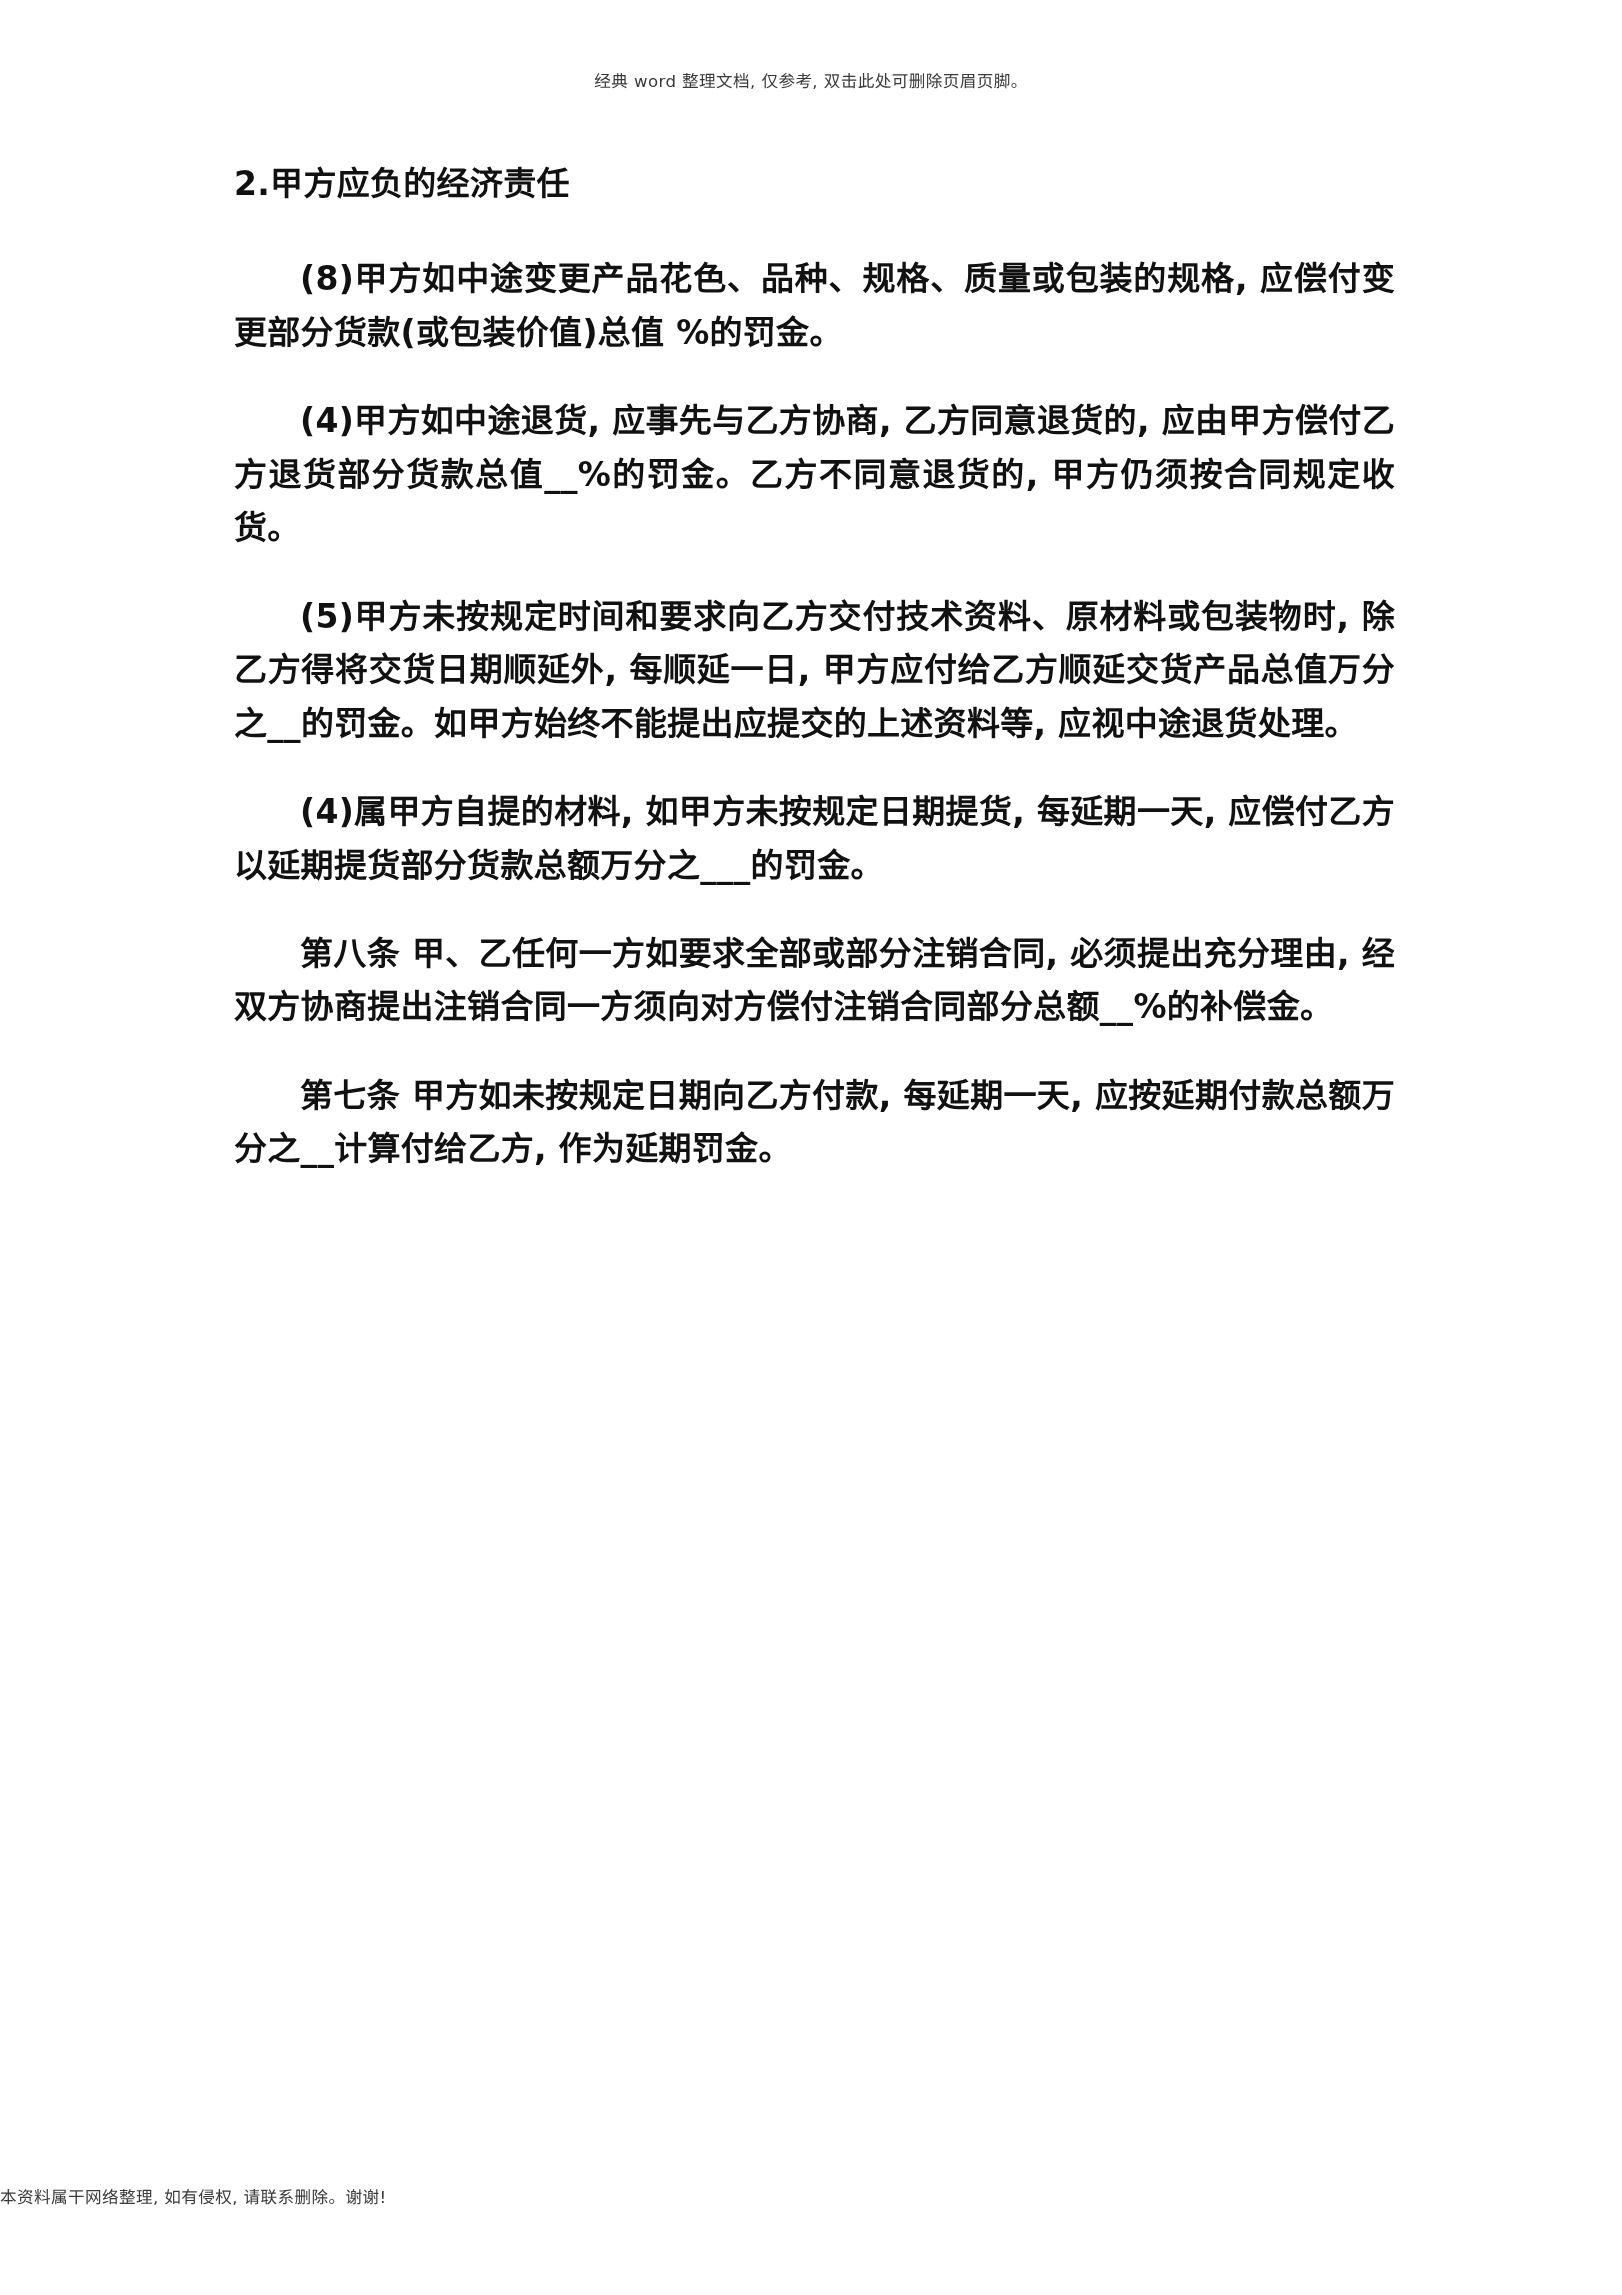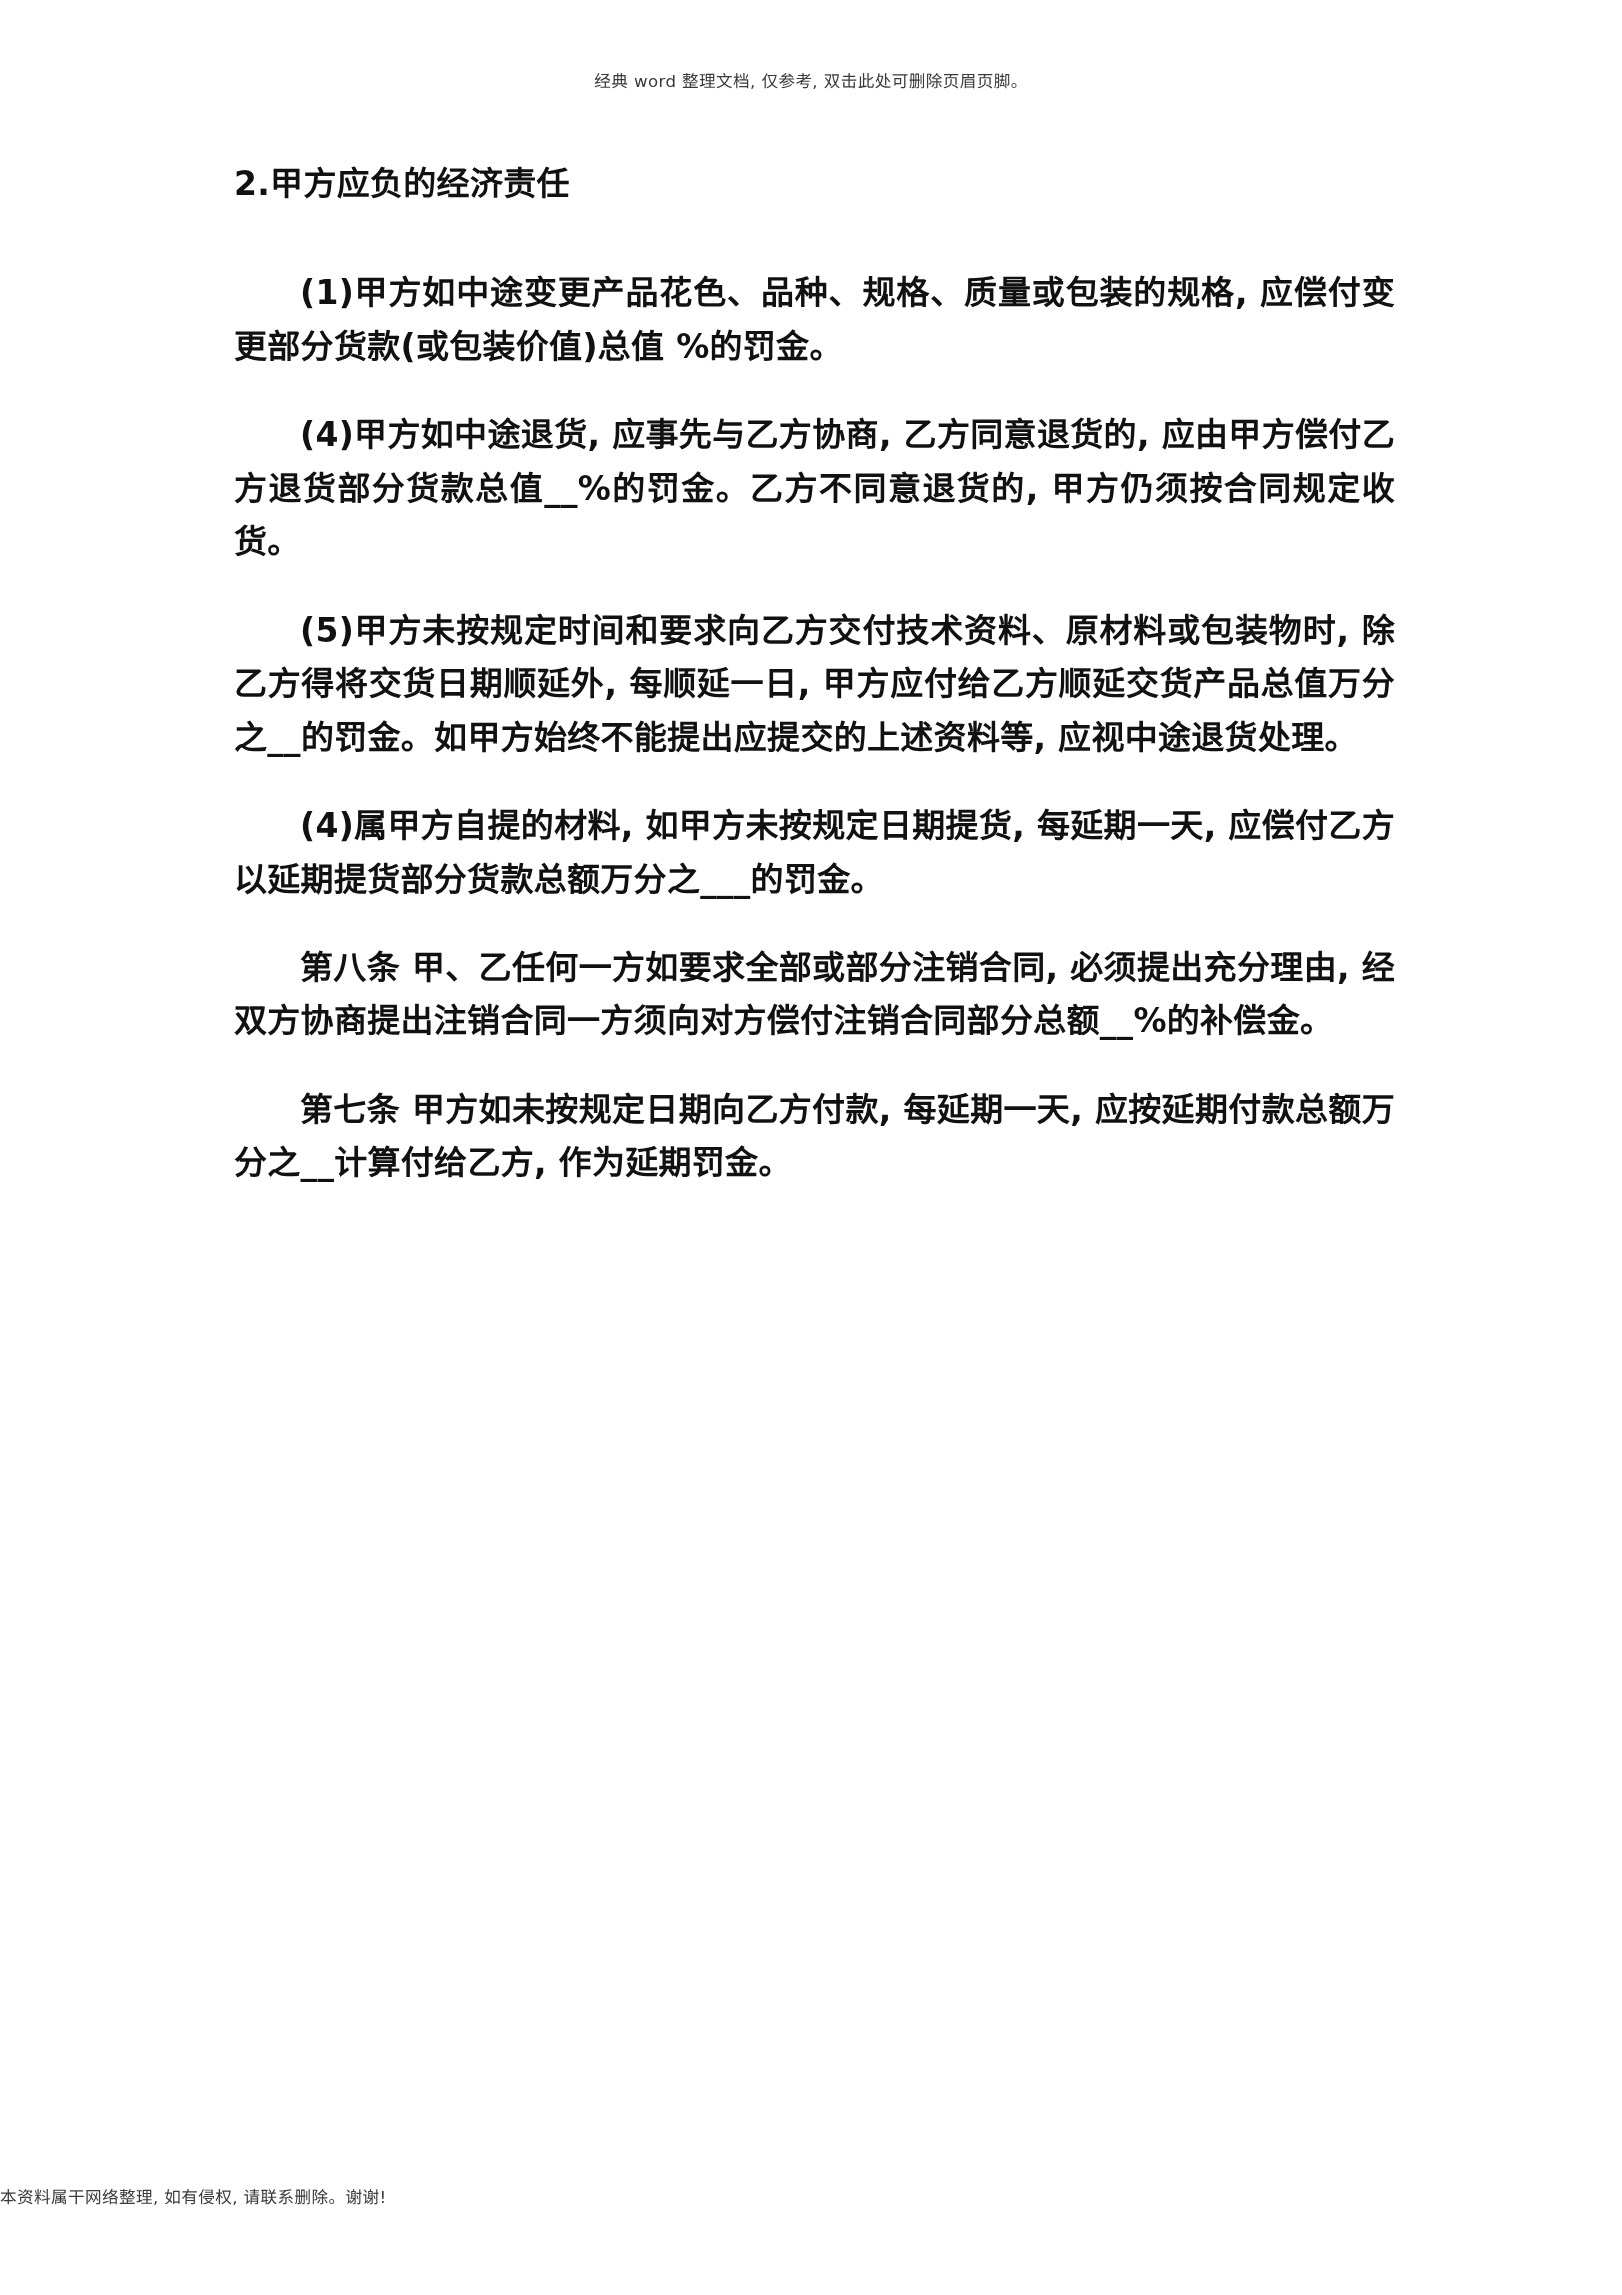--- a/index.html
+++ b/index.html
@@ -47,35 +47,35 @@
     font-size: 33px;
     line-height: 1.62;
     color: #111111;
     text-align: justify;
     text-indent: 66px;
     font-weight: 700;
     letter-spacing: 0.3px;
   }
   p.para.heading {
     text-indent: 0;
-    margin-bottom: 56px;
+    margin-bottom: 42px;
   }
 </style>
 </head>
 <body>
 
 <div class="page">
 
   <div class="header-note">经典 word 整理文档, 仅参考, 双击此处可删除页眉页脚。</div>
 
   <div class="body-area">
 
     <p class="para heading">2.甲方应负的经济责任</p>
 
-    <p class="para">(1)甲方如中途变更产品花色、品种、规格、质量或包装的规格, 应偿付变更部分货款(或包装价值)总值 %的罚金。</p>
+    <p class="para">(8)甲方如中途变更产品花色、品种、规格、质量或包装的规格, 应偿付变更部分货款(或包装价值)总值 %的罚金。</p>
 
     <p class="para">(4)甲方如中途退货, 应事先与乙方协商, 乙方同意退货的, 应由甲方偿付乙方退货部分货款总值__%的罚金。乙方不同意退货的, 甲方仍须按合同规定收货。</p>
 
     <p class="para">(5)甲方未按规定时间和要求向乙方交付技术资料、原材料或包装物时, 除乙方得将交货日期顺延外, 每顺延一日, 甲方应付给乙方顺延交货产品总值万分之__的罚金。如甲方始终不能提出应提交的上述资料等, 应视中途退货处理。</p>
 
     <p class="para">(4)属甲方自提的材料, 如甲方未按规定日期提货, 每延期一天, 应偿付乙方以延期提货部分货款总额万分之___的罚金。</p>
 
     <p class="para">第八条  甲、乙任何一方如要求全部或部分注销合同, 必须提出充分理由, 经双方协商提出注销合同一方须向对方偿付注销合同部分总额__%的补偿金。</p>
 
     <p class="para">第七条  甲方如未按规定日期向乙方付款, 每延期一天, 应按延期付款总额万分之__计算付给乙方, 作为延期罚金。</p>

